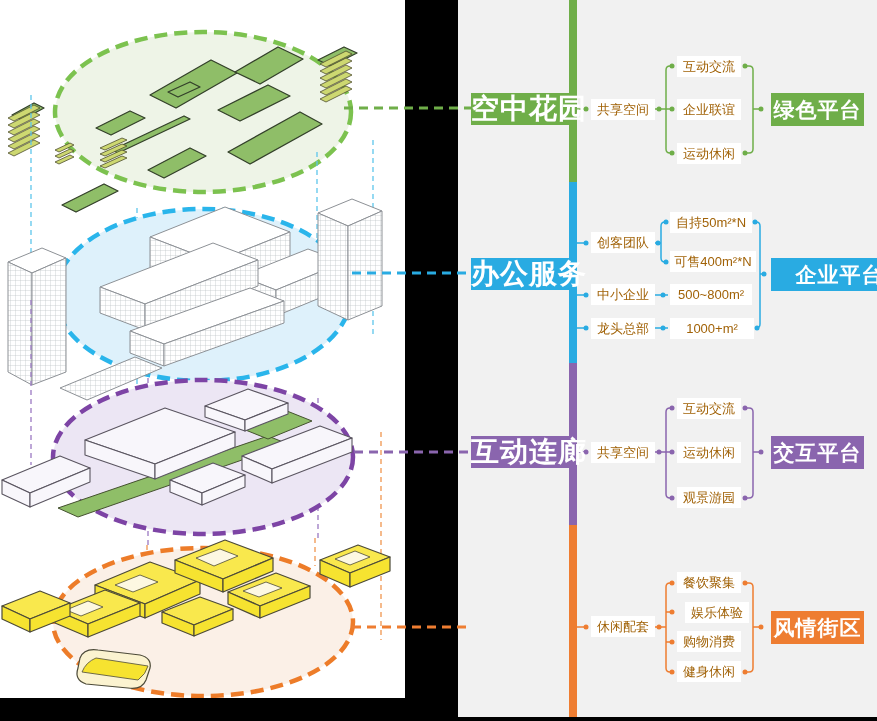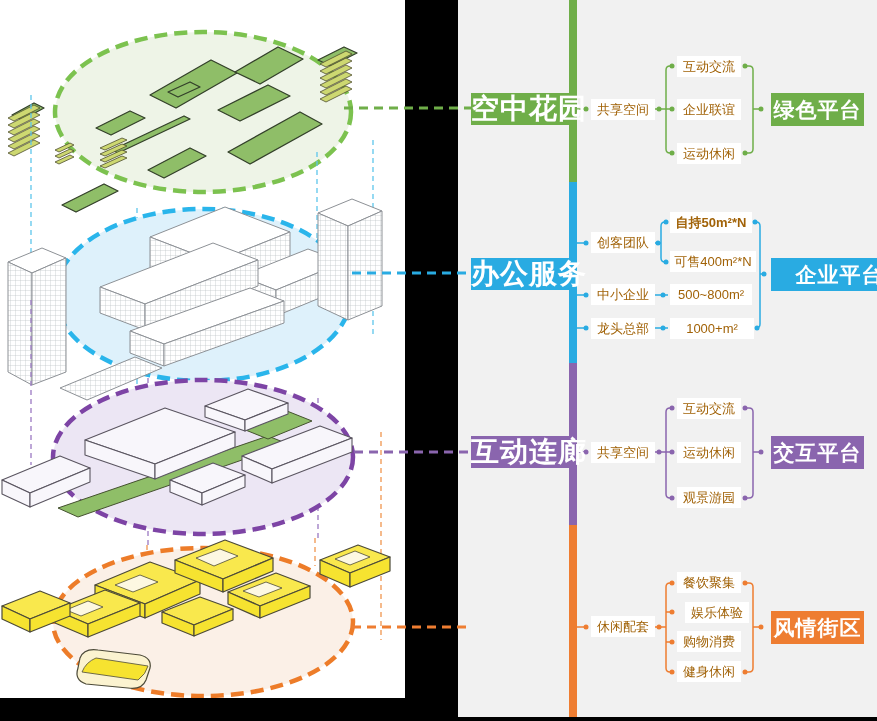--- a/index.html
+++ b/index.html
@@ -283,21 +283,21 @@
 
   <div class="catbox g-bg" style="left:471px;top:93px;">空中花园</div>
   <div class="wbox w64" style="left:591px;top:99px;">共享空间</div>
   <div class="wbox w64" style="left:677px;top:56px;">互动交流</div>
   <div class="wbox w64" style="left:677px;top:99px;">企业联谊</div>
   <div class="wbox w64" style="left:677px;top:143px;">运动休闲</div>
   <div class="platbox g-bg" style="left:771px;top:93px;">绿色平台</div>
 
   <div class="catbox b-bg" style="left:471px;top:258px;">办公服务</div>
   <div class="wbox w64" style="left:591px;top:232px;">创客团队</div>
-  <div class="wbox w82" style="left:670px;top:212px;font-weight:bold;">自持50m²*N</div>
+  <div class="wbox w82" style="left:670px;top:212px;">自持50m²*N</div>
   <div class="wbox w86" style="left:670px;top:251px;">可售400m²*N</div>
   <div class="wbox w64" style="left:591px;top:284px;">中小企业</div>
   <div class="wbox w82" style="left:670px;top:284px;">500~800m²</div>
   <div class="wbox w64" style="left:591px;top:318px;">龙头总部</div>
   <div class="wbox w84" style="left:670px;top:318px;">1000+m²</div>
   <div class="platbox b-bg" style="left:771px;top:258px;padding-left:22px;">企业平台</div>
 
   <div class="catbox p-bg" style="left:471px;top:436px;">互动连廊</div>
   <div class="wbox w64" style="left:591px;top:442px;">共享空间</div>
   <div class="wbox w64" style="left:677px;top:398px;">互动交流</div>

